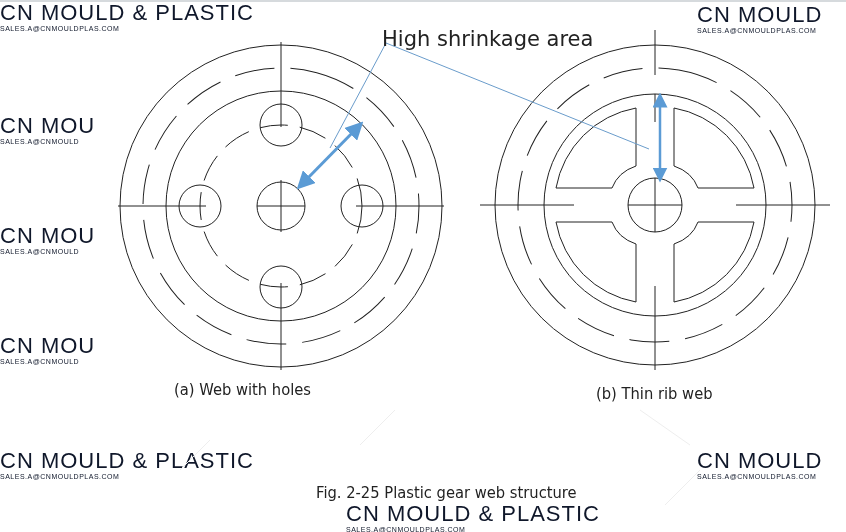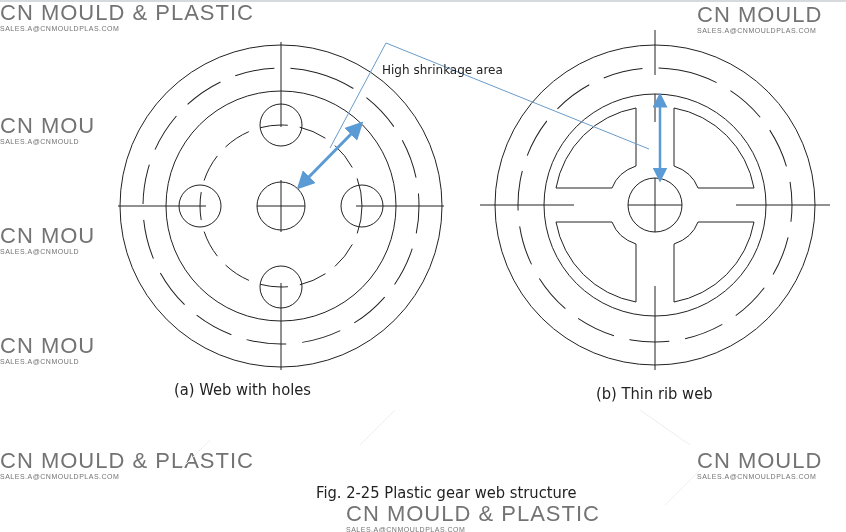--- a/index.html
+++ b/index.html
@@ -1,22 +1,22 @@
 <!DOCTYPE html>
 <html><head>
 <meta charset="utf-8">
 <style>
   html, body { margin:0; padding:0; background:#ffffff; }
   body { width:846px; height:532px; position:relative; overflow:hidden; font-family:"DejaVu Sans", sans-serif; }
   .topline { position:absolute; left:0; top:0; width:846px; height:2px; background:#d6dadd; }
   svg.fig { position:absolute; left:0; top:0; }
-  .wm { position:absolute; color:#737373; font-family:"Liberation Sans", sans-serif; font-size:22px; letter-spacing:1px; white-space:nowrap; line-height:1; }
+  .wm { position:absolute; color:#0f172a; font-family:"Liberation Sans", sans-serif; font-size:22px; letter-spacing:1px; white-space:nowrap; line-height:1; }
   .wm small { display:block; font-size:7px; letter-spacing:0.5px; margin-top:1px; }
   .label { position:absolute; color:#222; font-family:"DejaVu Sans", sans-serif; white-space:nowrap; }
-  .callout { left:382px; top:27px; font-size:12px;margin-top:36px; }
+  .callout { left:382px; top:27px; font-size:21px; }
   .cap-a { left:174px; top:380px; font-size:16px; transform:scaleX(0.92); transform-origin:left; }
   .cap-b { left:596px; top:384px; font-size:16px; transform:scaleX(0.92); transform-origin:left; }
   .figcap { left:316px; top:483px; font-size:16px; transform:scaleX(0.92); transform-origin:left; }
 </style>
 </head>
 <body>
 
 <div class="topline"></div>
 
 <div class="wm" style="left:0;top:2px;"><span>CN MOULD &amp; PLASTIC</span><small>SALES.A@CNMOULDPLAS.COM</small></div>

